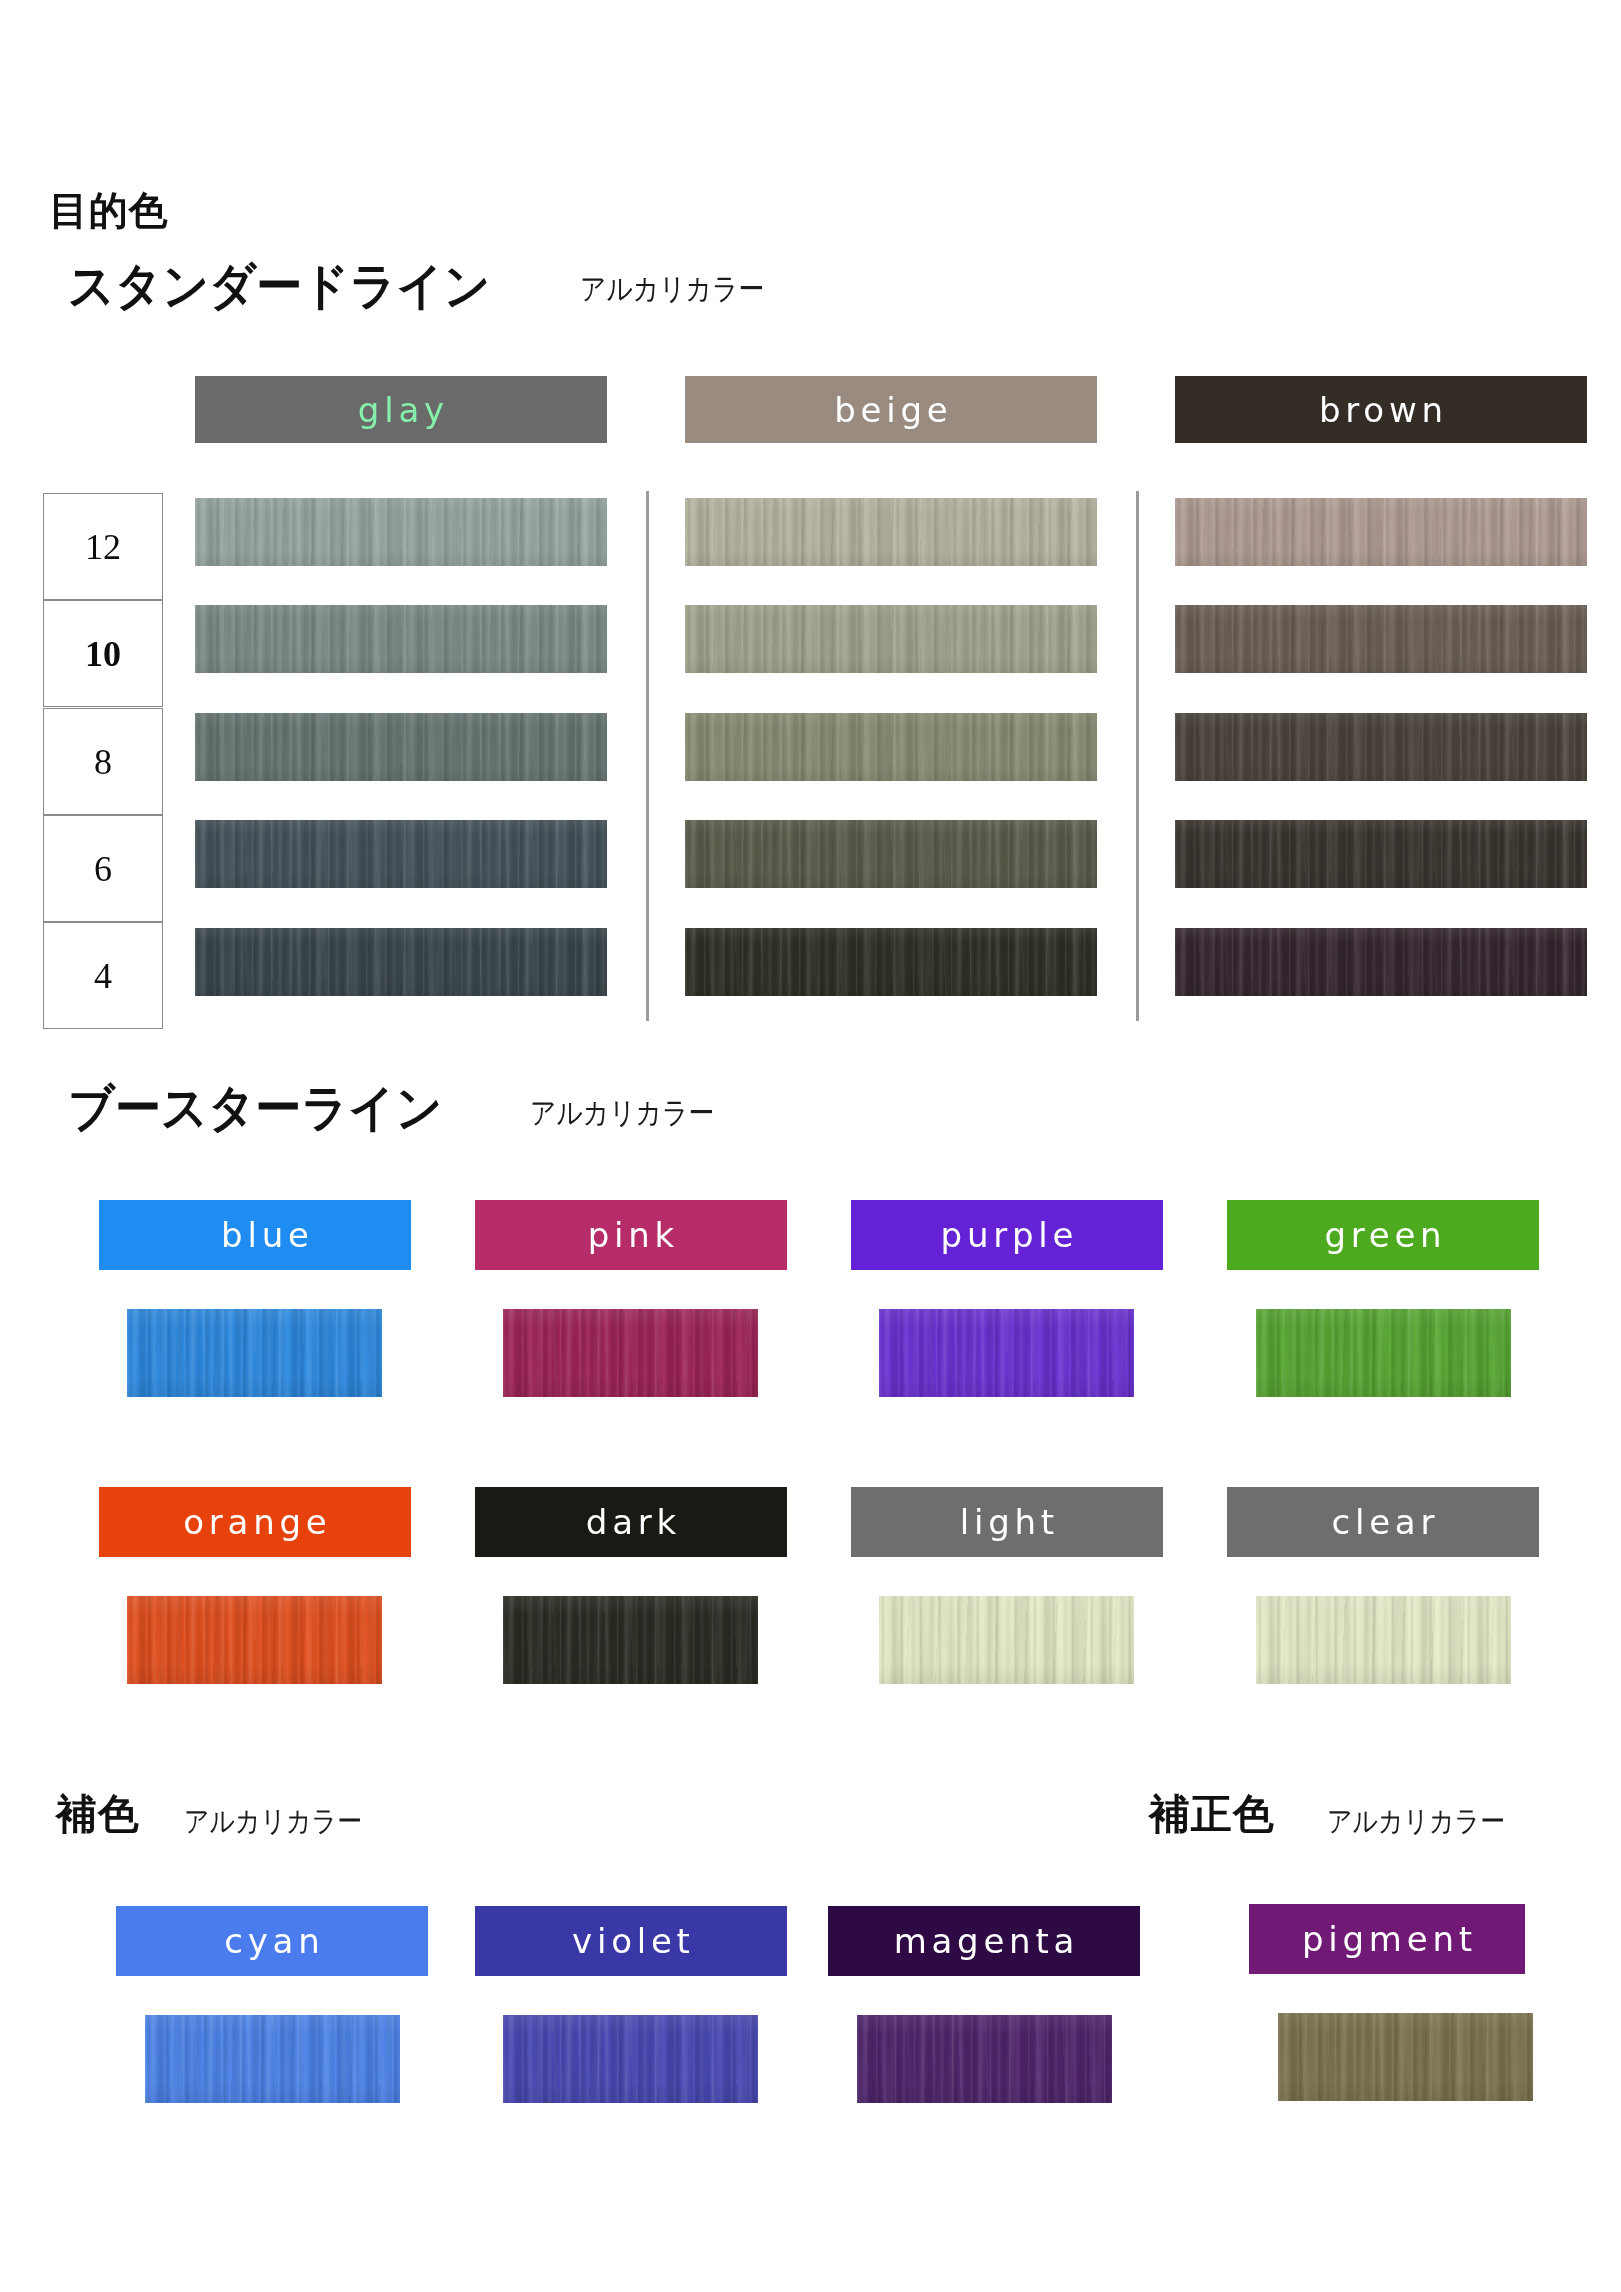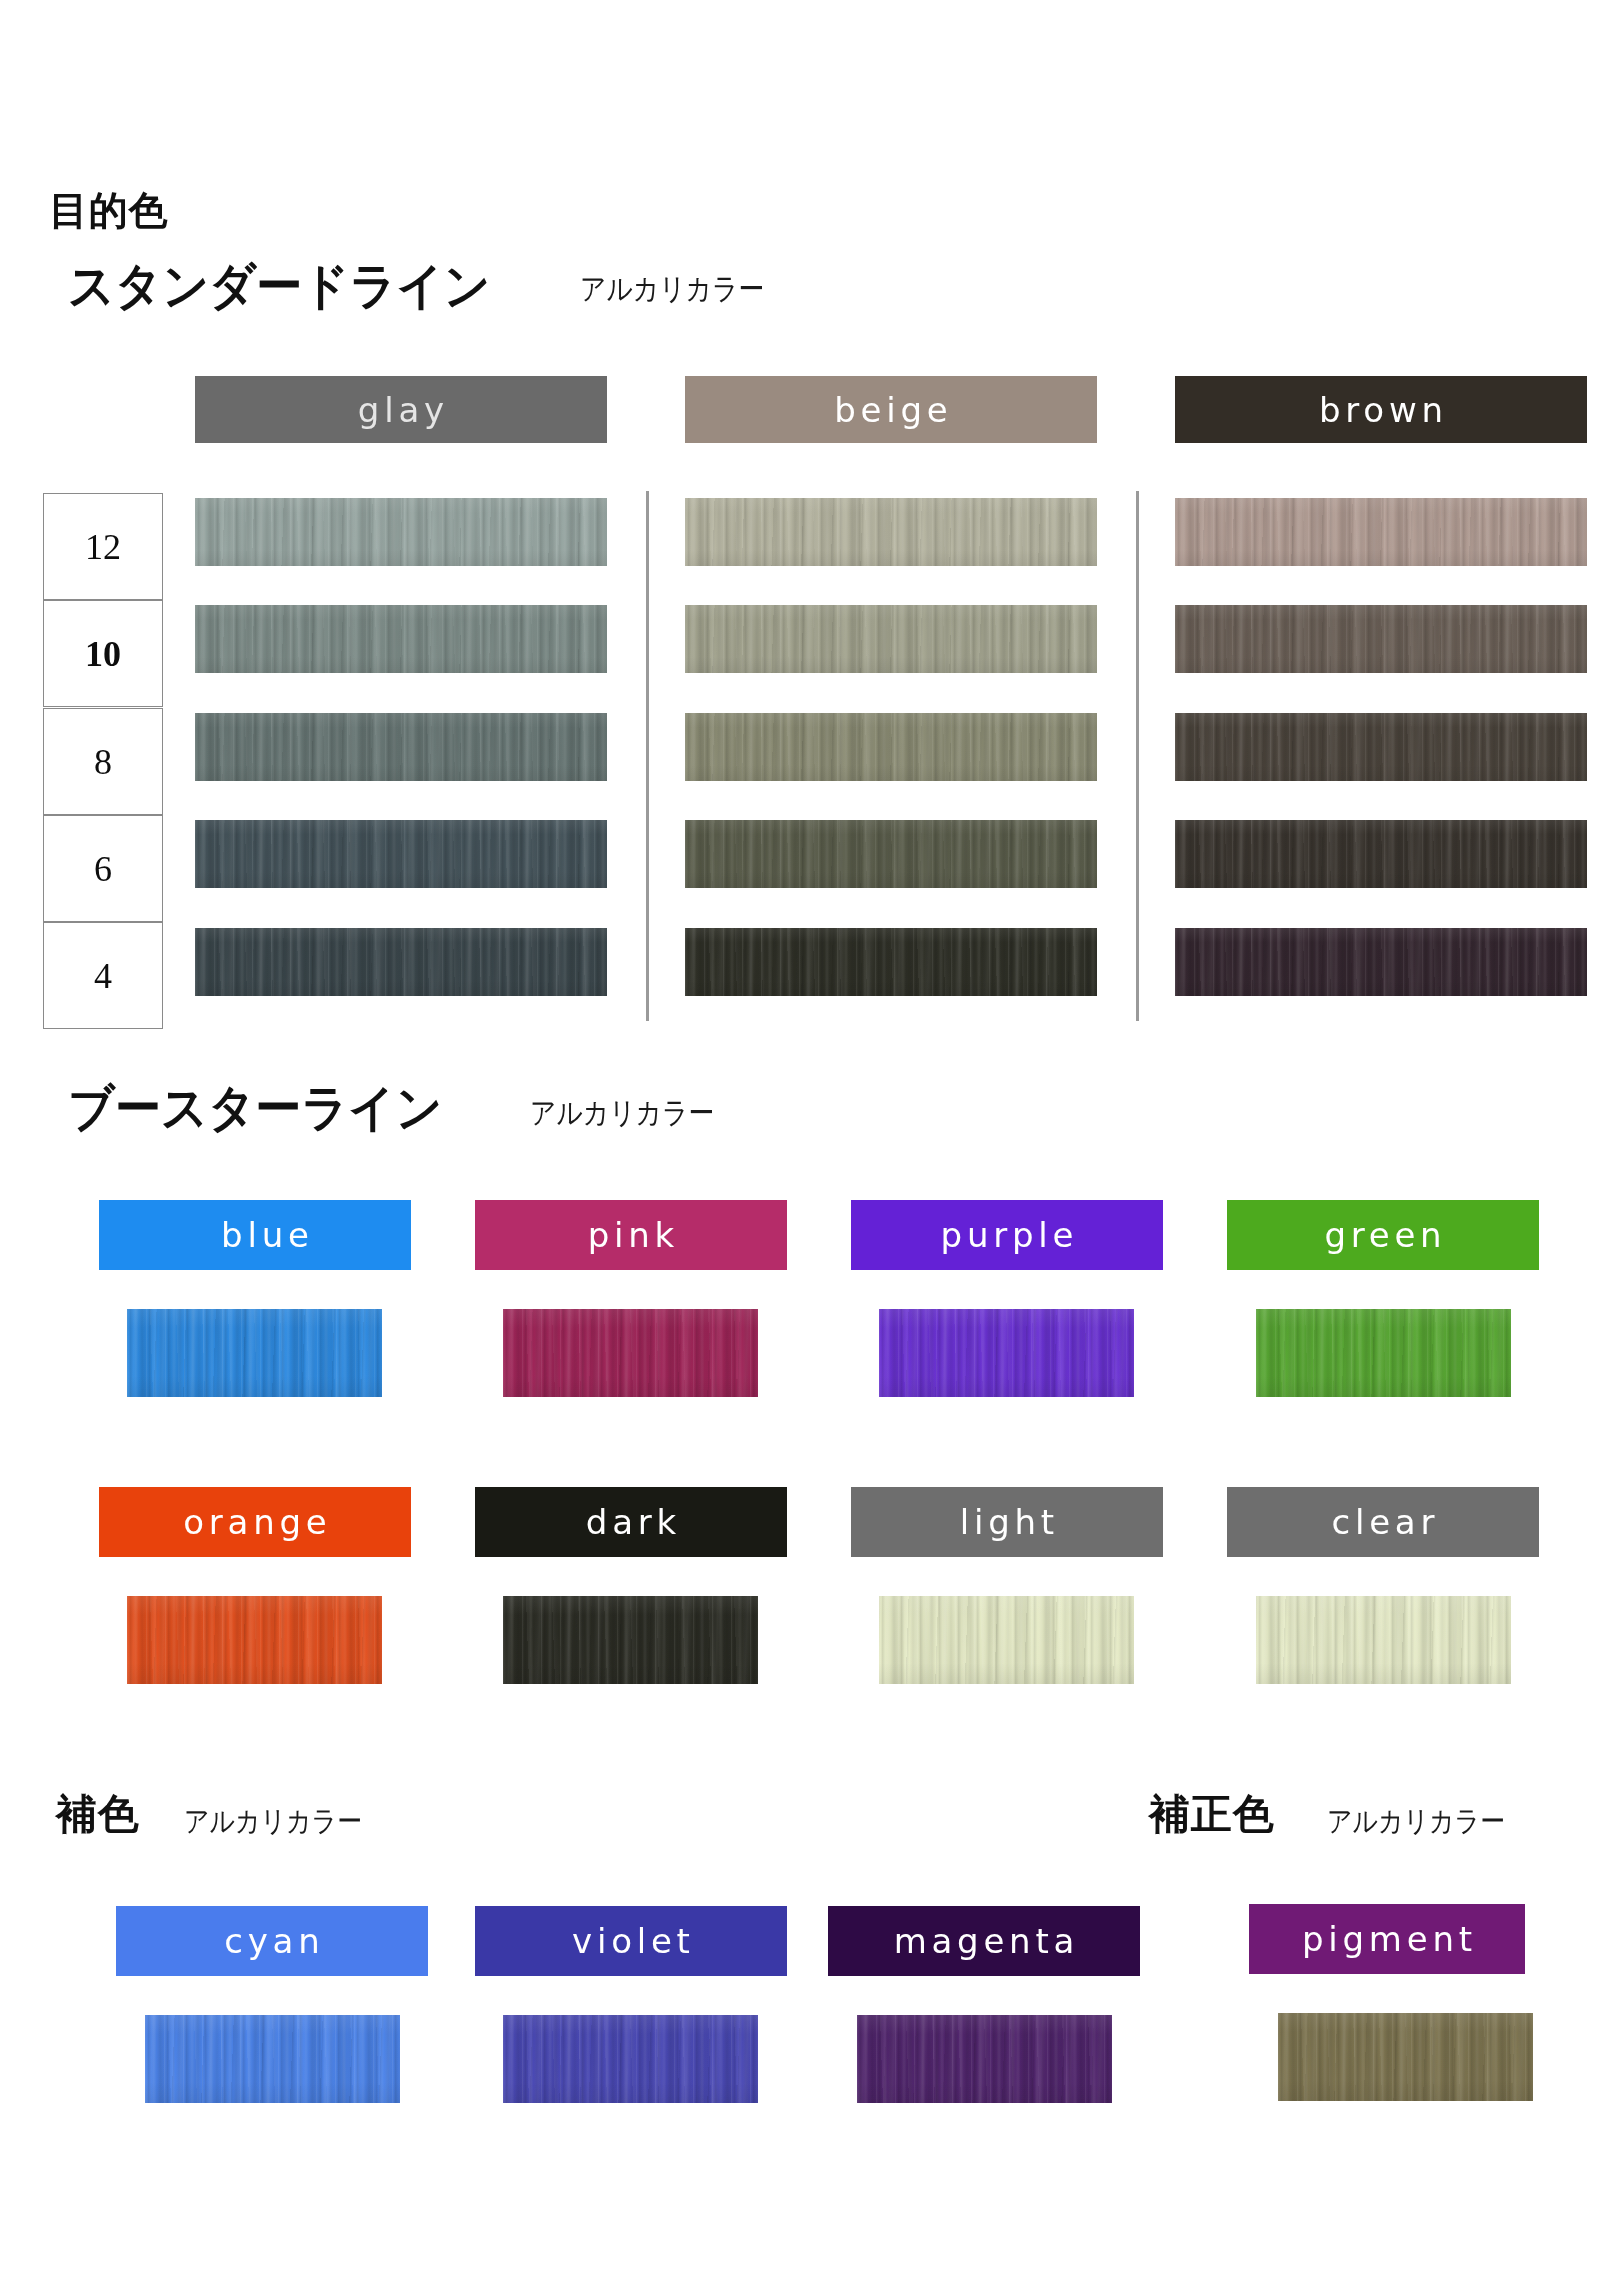--- a/index.html
+++ b/index.html
@@ -126,21 +126,21 @@
 <div class="h-sub" style="left:580px; top:269px; font-size:30px;">アルカリカラー</div>
 
 <div class="level-col">
   <div class="level-box" style="left:43px;  top:493px;  width:120px; height:107px;">12</div>
   <div class="level-box" style="left:43px;  top:600px;  width:120px; height:107px;font-weight:bold;">10</div>
   <div class="level-box" style="left:43px;  top:708px;  width:120px; height:107px;">8</div>
   <div class="level-box" style="left:43px;  top:815px;  width:120px; height:107px;">6</div>
   <div class="level-box" style="left:43px;  top:922px; width:120px; height:107px;">4</div>
 </div>
 
-<div class="name-bar" style="left: 195px; top: 376px; width: 412px; height: 67px; background-color: rgb(106, 106, 106); color: #e5e5e5;">glay</div>
+<div class="name-bar" style="left: 195px; top: 376px; width: 412px; height: 67px; background-color: rgb(106, 106, 106); color: #86efac;">glay</div>
 <div class="swatch" style="left: 195px; top: 498px; width: 412px; height: 68px; background-color: rgb(151, 166, 162);">
   <div class="tex"></div>
   <div class="vig"></div>
 </div>
 <div class="swatch" style="left: 195px; top: 605px; width: 412px; height: 68px; background-color: rgb(125, 140, 136);">
   <div class="tex"></div>
   <div class="vig"></div>
 </div>
 <div class="swatch" style="left: 195px; top: 713px; width: 412px; height: 68px; background-color: rgb(103, 118, 116);">
   <div class="tex"></div>

